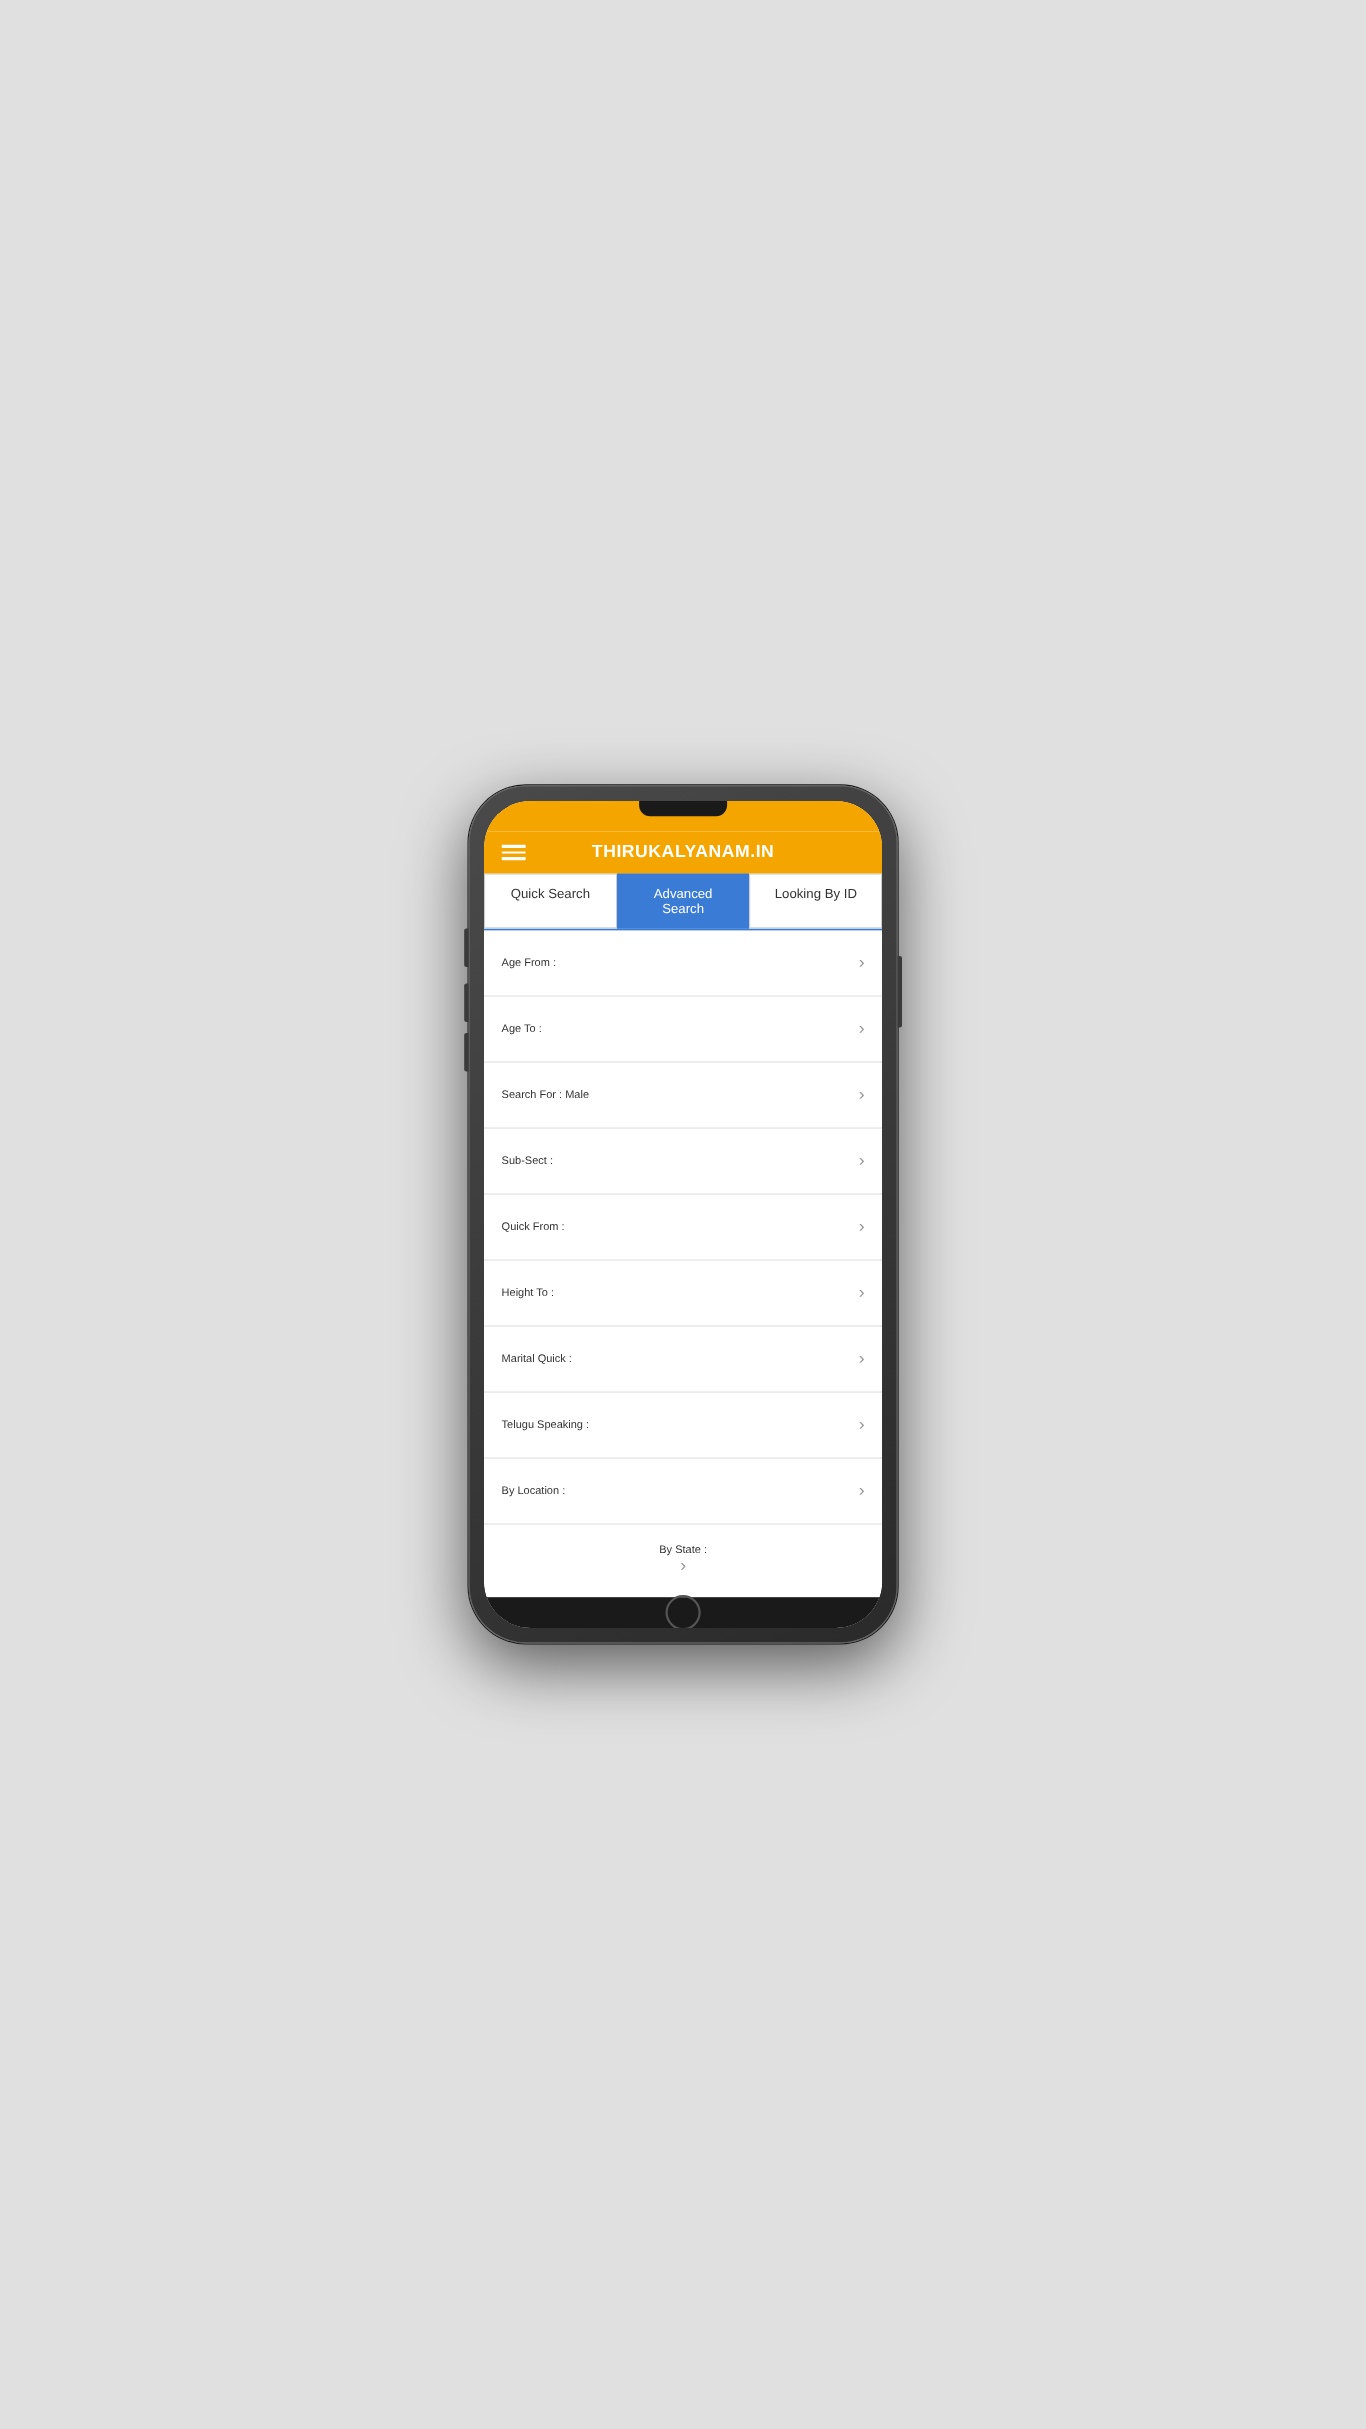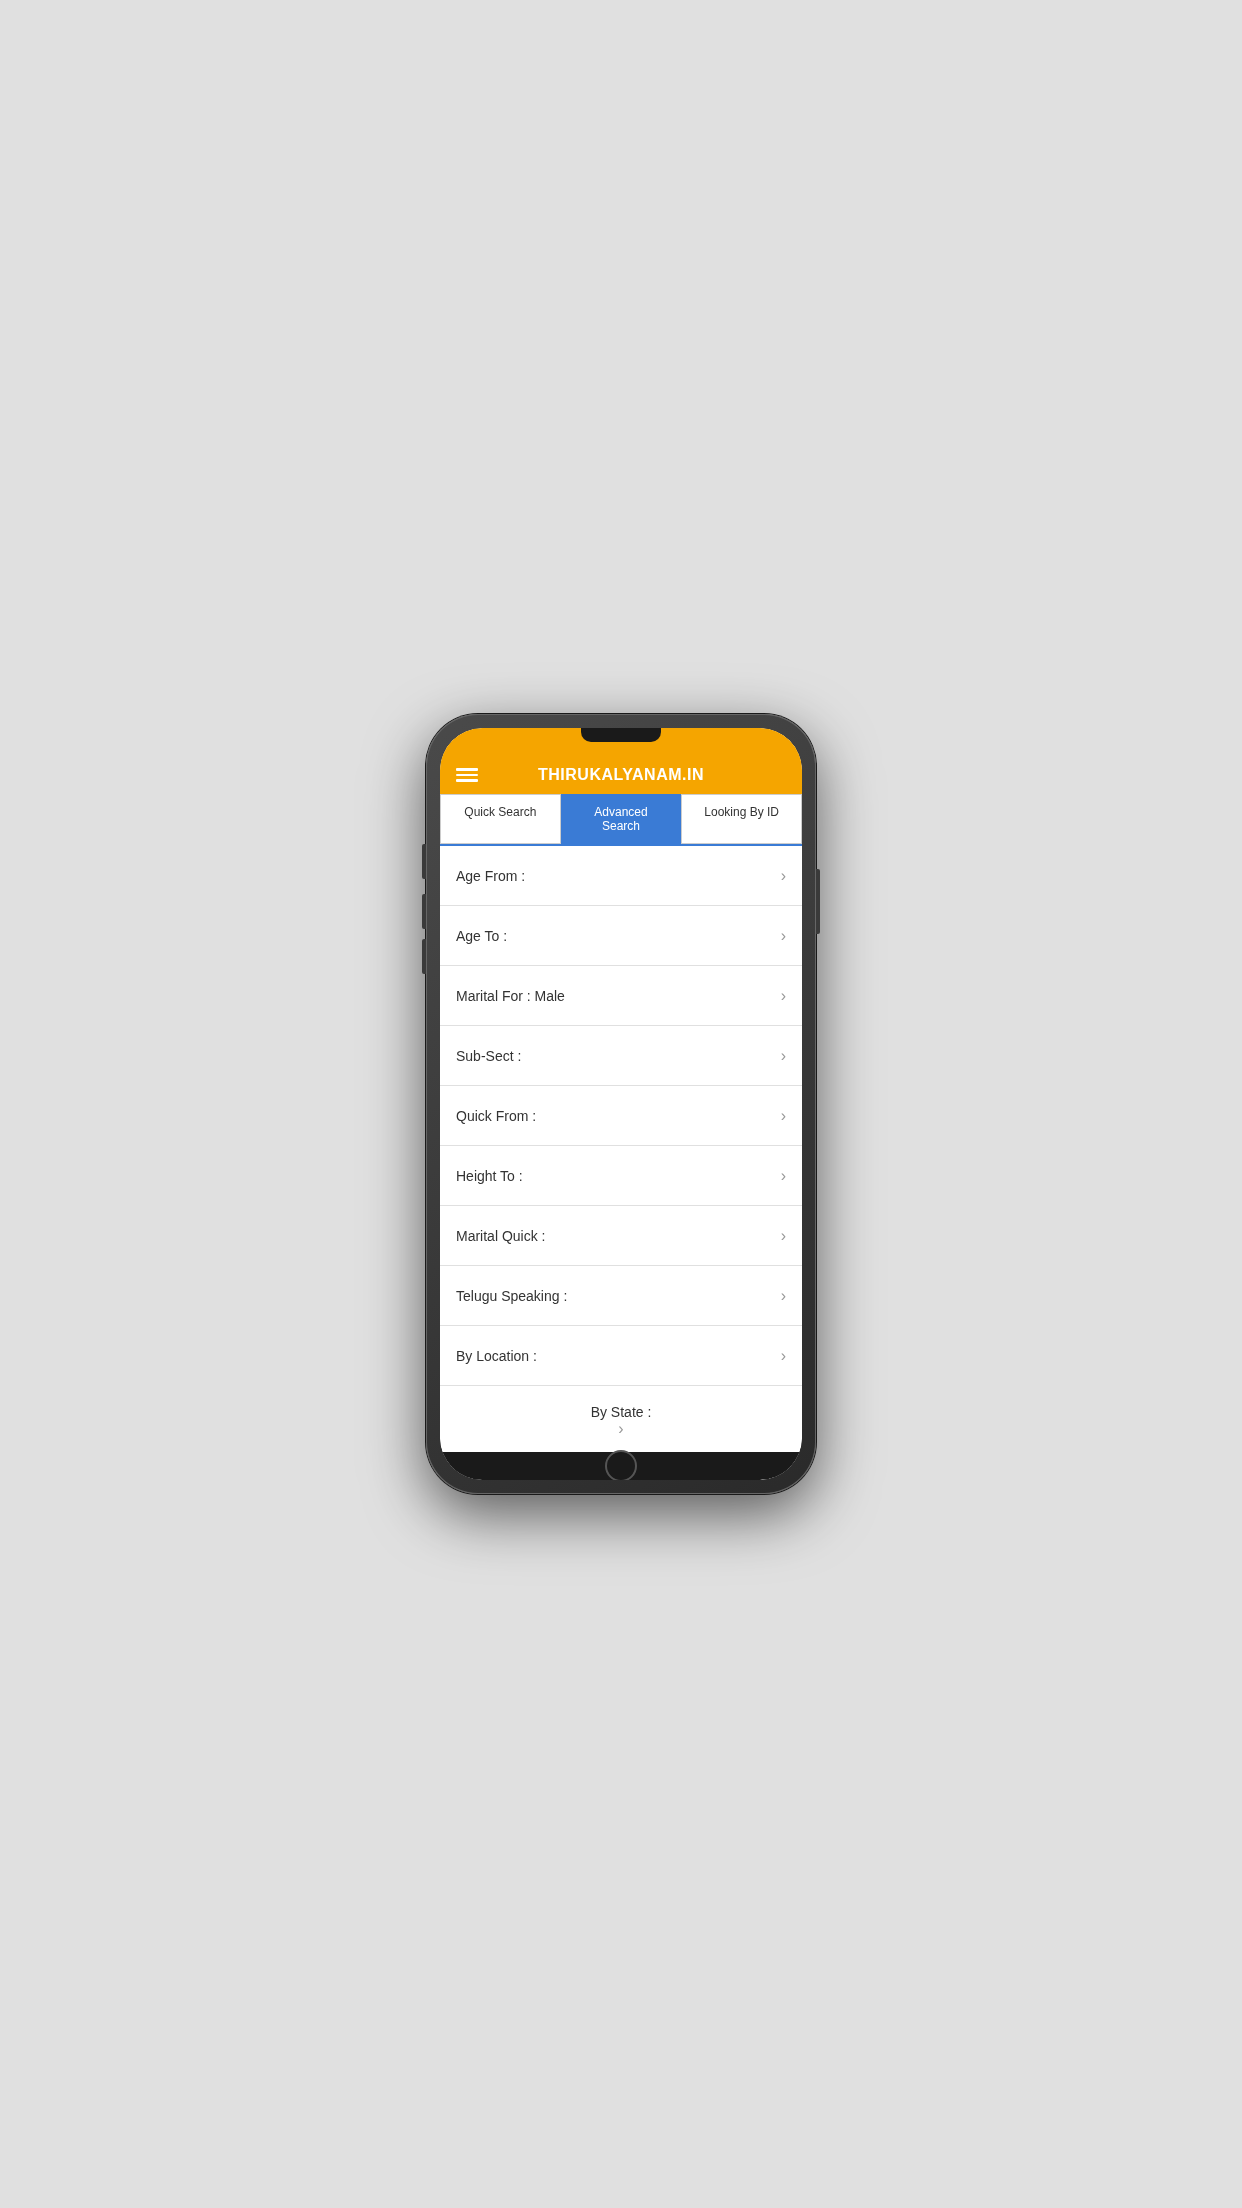--- a/index.html
+++ b/index.html
@@ -169,21 +169,21 @@
       cursor: pointer;
       min-height: 60px;
     }
 
     .list-item:last-child {
       border-bottom: none;
       flex-direction: column;
     }
 
     .item-label {
-      font-size: 14px;
+      font-size: 10px;
       color: #333;
     }
 
     .chevron {
       color: #999;
       font-size: 16px;
       font-weight: 300;
     }
 
     
@@ -234,21 +234,21 @@
           <span class="item-label">Age From :</span>
           <span class="chevron">›</span>
         </div>
 
         <div class="list-item">
           <span class="item-label">Age To :</span>
           <span class="chevron">›</span>
         </div>
 
         <div class="list-item">
-          <span class="item-label">Marital For : Male</span>
+          <span class="item-label">Search For : Male</span>
           <span class="chevron">›</span>
         </div>
 
         <div class="list-item">
           <span class="item-label">Sub-Sect :</span>
           <span class="chevron">›</span>
         </div>
 
         <div class="list-item">
           <span class="item-label">Quick From :</span>

